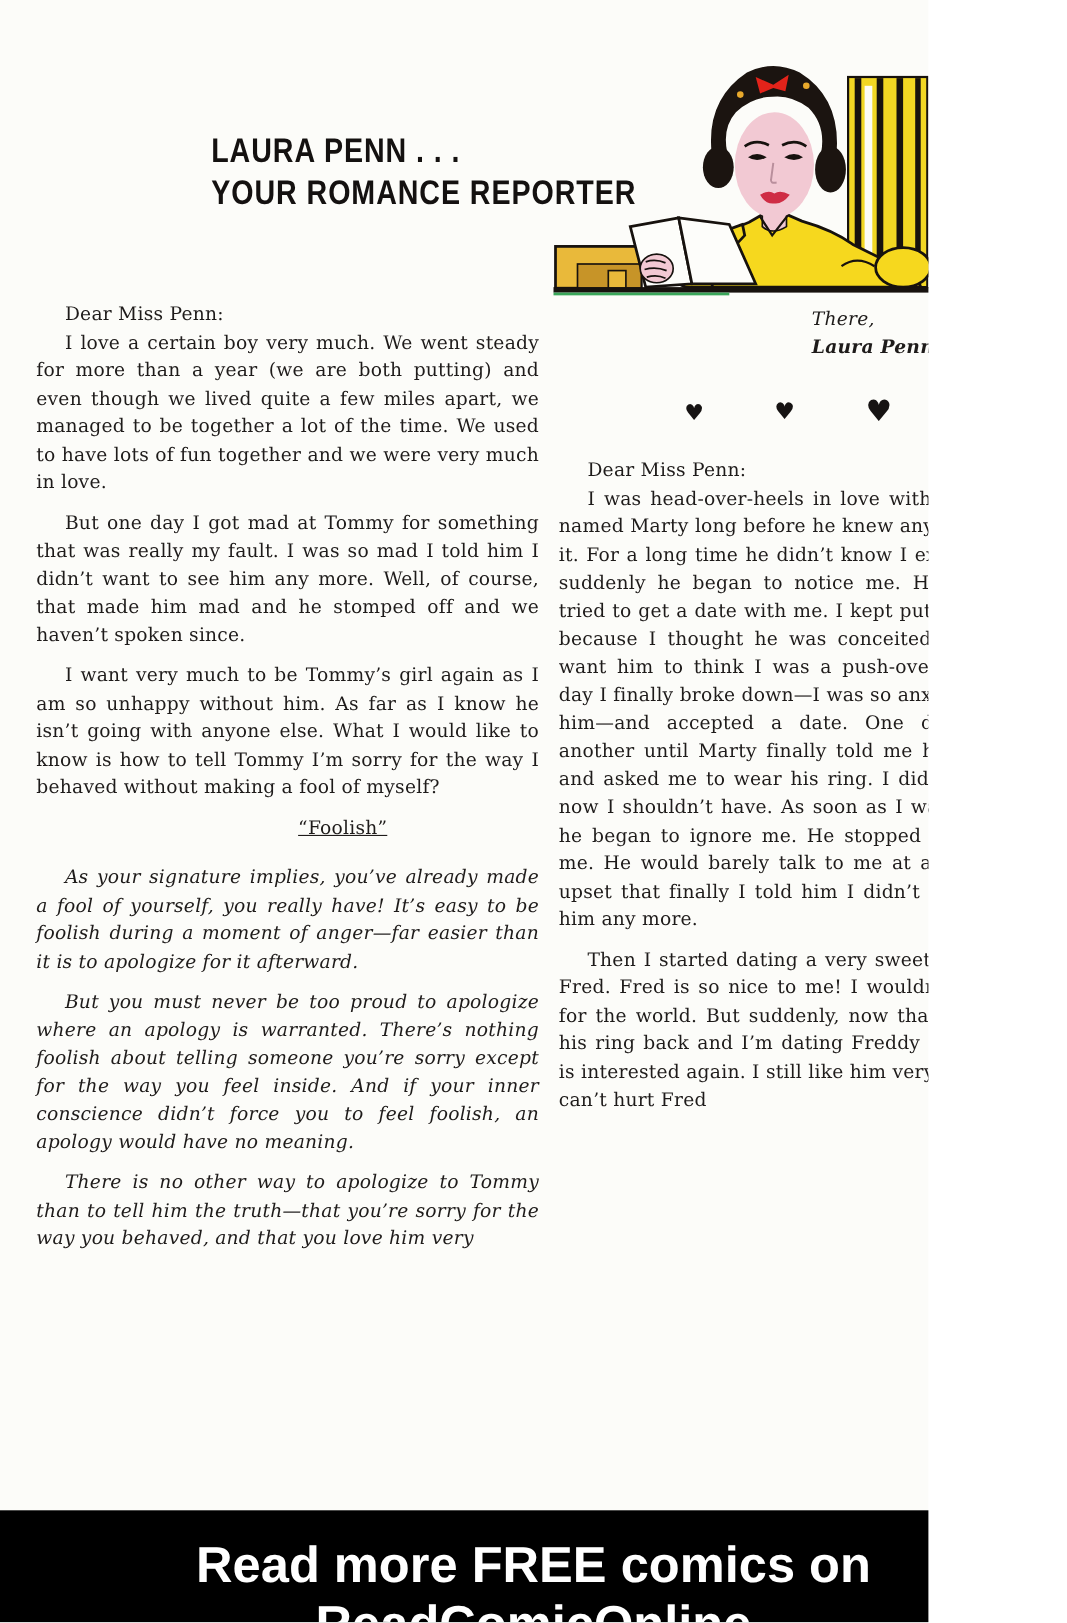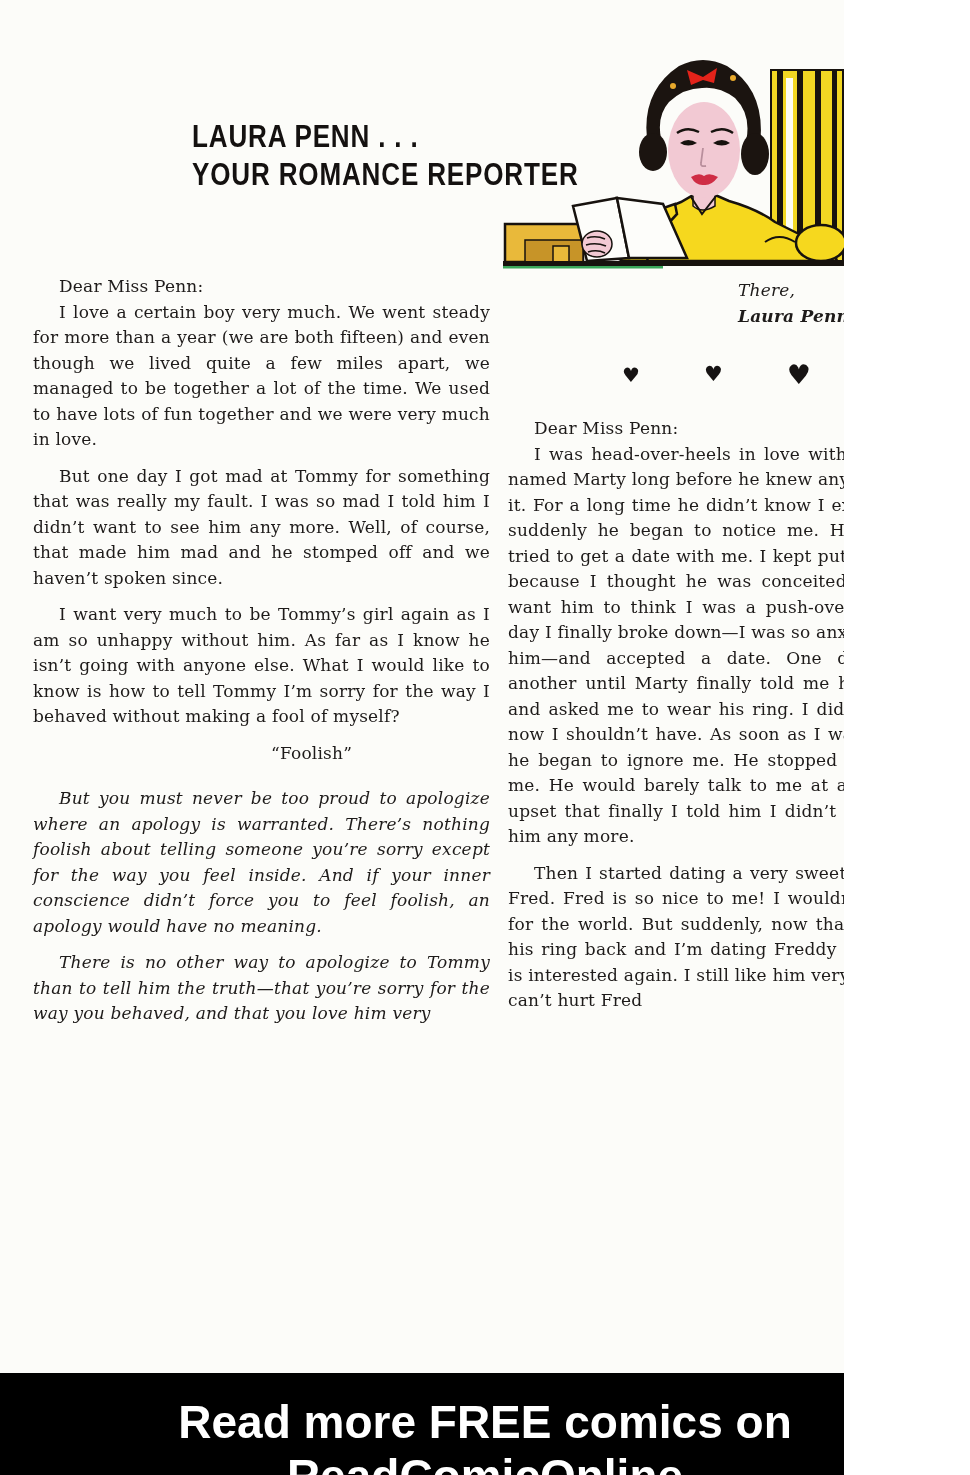--- a/index.html
+++ b/index.html
@@ -15,21 +15,21 @@
   }
   .col{position:absolute;}
   .col-left{left:33px;top:274px;width:457px;}
   .col-right{left:508px;top:278px;width:443px;}
   .col p{
     margin:0 0 11px 0;font-size:17px;line-height:25.5px;
     text-align:justify;text-indent:26px;letter-spacing:0.2px;
   }
   .salutation{text-indent:0;margin-bottom:0 !important;}
   .it{font-style:italic;}
-  .sig{text-indent:0 !important;text-align:left !important;padding-left:238px;margin:2px 0 20px 0 !important;}
+  .sig{text-indent:0 !important;text-align:left !important;padding-left:238px;margin:2px 0 20px 0 !important;text-decoration:underline;}
   .closing-line{margin:0 !important;text-indent:0 !important;text-align:left !important;padding-left:230px;font-style:italic;}
   .closing-name{font-weight:bold;}
   .hearts-row{display:flex;align-items:center;gap:64px;padding-left:114px;margin:32px 0 28px 0;color:#161313;}
   .heart-sm{font-size:20px;line-height:20px;}
   .heart-md{font-size:21px;line-height:21px;}
   .heart-lg{font-size:27px;line-height:27px;}
   .illus{position:absolute;left:503px;top:46px;width:380px;height:224px;}
   .banner{
     position:absolute;left:0;top:1373px;width:970px;height:102px;background:#000000;
     text-align:center;cursor:pointer;
@@ -123,25 +123,26 @@
       <ellipse cx="94" cy="198" rx="15" ry="13" fill="#f2c9d3" stroke="#17120e" stroke-width="1.5"></ellipse>
       <path d="M84 192 Q93 189 102 193 M83 199 Q93 196 103 200 M85 206 Q94 203 102 207" fill="none" stroke="#17120e" stroke-width="1.6"></path>
     </g>
 
     <rect x="0" y="215" width="378" height="5" fill="#17120e"></rect>
     <rect x="0" y="220" width="160" height="2.5" fill="#3aa65a"></rect>
   </svg>
 
   <div class="col col-left">
     <p class="salutation">Dear Miss Penn:</p>
-    <p>I love a certain boy very much. We went steady for more than a year (we are both fifteen) and even though we lived quite a few miles apart, we managed to be together a lot of the time. We used to have lots of fun together and we were very much in love.</p>
+    <p>I love a certain boy very much. We went steady for more than a year (we are both putting) and even though we lived quite a few miles apart, we managed to be together a lot of the time. We used to have lots of fun together and we were very much in love.</p>
     <p>But one day I got mad at Tommy for something that was really my fault. I was so mad I told him I didn’t want to see him any more. Well, of course, that made him mad and he stomped off and we haven’t spoken since.</p>
     <p>I want very much to be Tommy’s girl again as I am so unhappy without him. As far as I know he isn’t going with anyone else. What I would like to know is how to tell Tommy I’m sorry for the way I behaved without making a fool of myself?</p>
     <p class="sig">“Foolish”</p>
 
+    <p class="it">As your signature implies, you’ve already made a fool of yourself, you really have! It’s easy to be foolish during a moment of anger—far easier than it is to apologize for it afterward.</p>
     <p class="it">But you must never be too proud to apologize where an apology is warranted. There’s nothing foolish about telling someone you’re sorry except for the way you feel inside. And if your inner conscience didn’t force you to feel foolish, an apology would have no meaning.</p>
     <p class="it">There is no other way to apologize to Tommy than to tell him the truth—that you’re sorry for the way you behaved, and that you love him very</p>
   </div>
 
   <div class="col col-right">
     <p class="closing-line">There,</p>
     <p class="closing-line closing-name">Laura Penn</p>
 
     <div class="hearts-row">
       <span class="heart-sm">♥</span>

